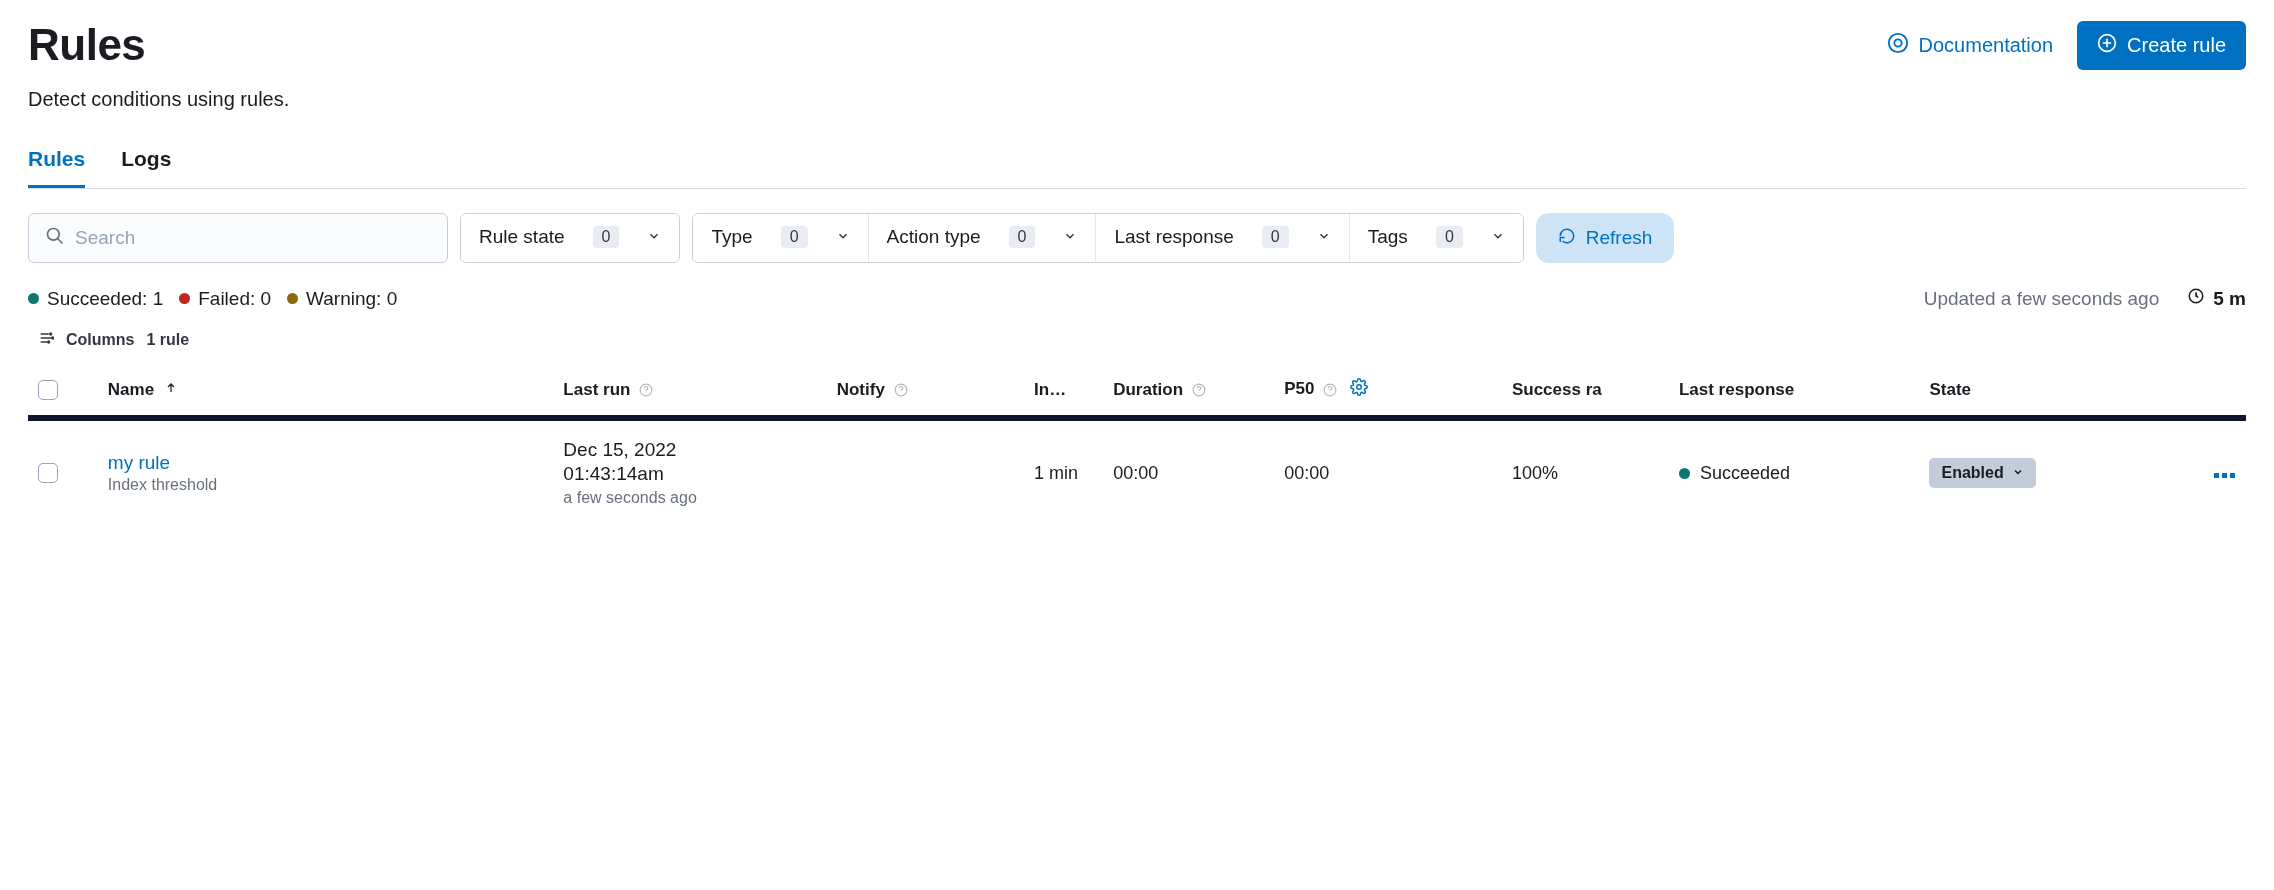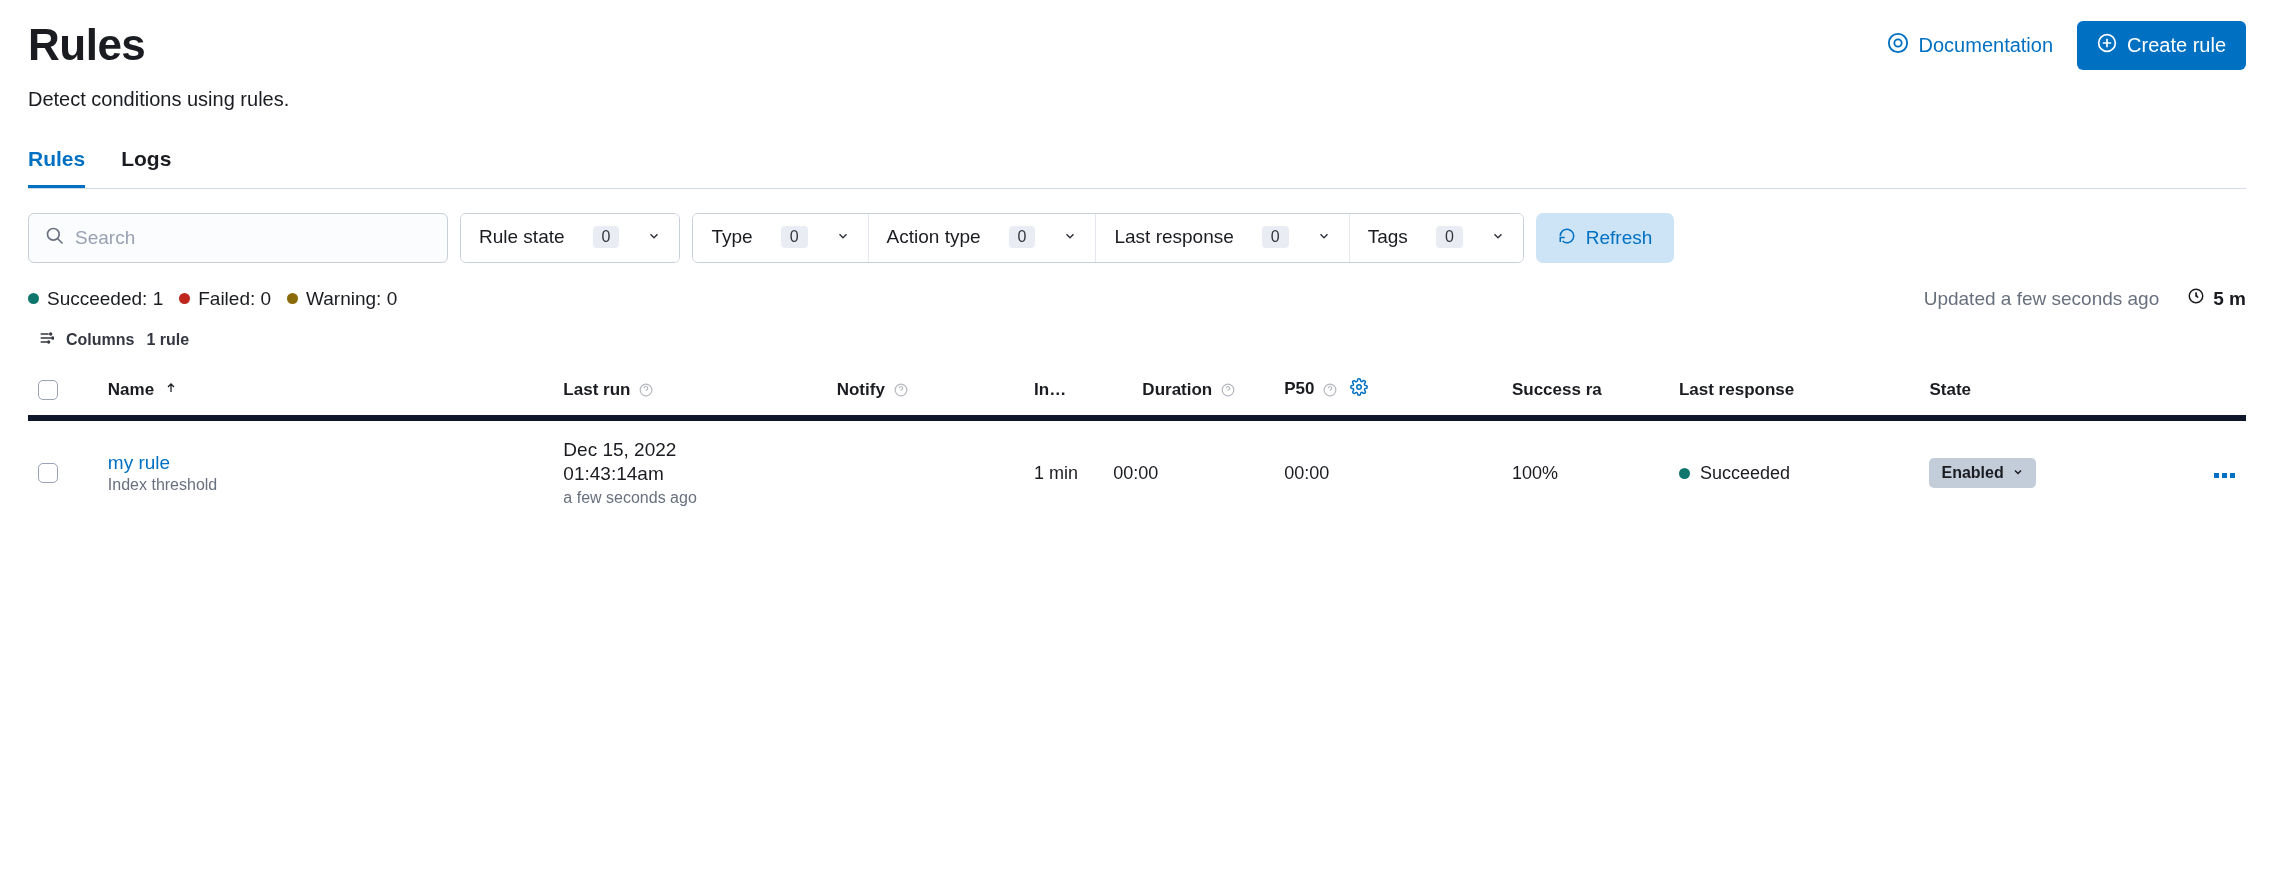--- a/index.html
+++ b/index.html
@@ -125,21 +125,21 @@
   .chev-down {
     width: 14px; height: 14px;
     display: inline-block;
   }
   .refresh-btn {
     display: flex;
     align-items: center;
     gap: 10px;
     background: #cce4f5;
     border: none;
-    border-radius: 7px;
+    border-radius: 13px;
     padding: 12px 22px;
     font-size: 19px;
     color: #0071c2;
     font-weight: 500;
     cursor: pointer;
   }
   .status-row {
     display: flex;
     justify-content: space-between;
     align-items: center;
@@ -219,21 +219,21 @@
   .row-actions {
     color: #0071c2;
     cursor: pointer;
   }
   .sort-arrow { margin-left: 6px; }
   .col-checkbox { width: 46px; }
   .col-name { width: 300px;}
   .col-lastrun { width: 180px;}
   .col-notify { width: 130px;}
   .col-interval { width: 50px;}
-  .col-duration { width: 110px; text-align: center;}
+  .col-duration { width: 110px;}
   .col-p50 { width: 150px;}
   .col-success { width: 110px;}
   .col-lastresp { width: 165px;}
   .col-state { width: 165px;}
   .col-actions { width: 50px; text-align:right;}
 </style>
 </head>
 <body>
 
 <div class="header-row">

